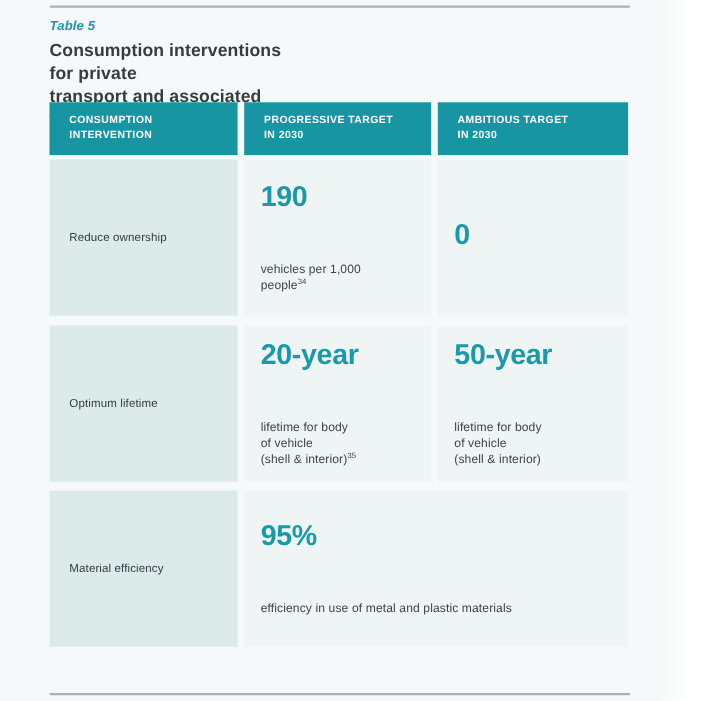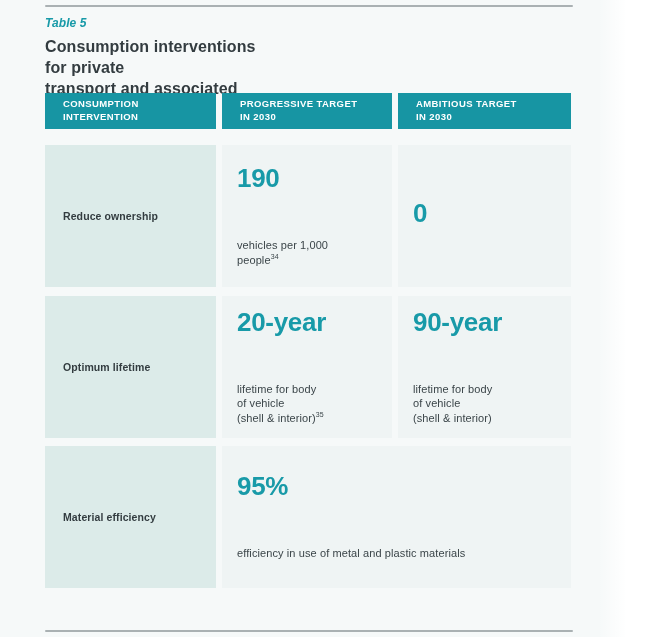--- a/index.html
+++ b/index.html
@@ -36,42 +36,42 @@
     font-size:12px;font-weight:bold;font-style:italic;
     color:var(--accent-text);letter-spacing:0.1px;
   }
   .table-caption{
     position:absolute;left:45px;top:36px;width:230px;
     font-size:16px;font-weight:bold;color:var(--dark-text);
     line-height:1.32;white-space:pre-line;letter-spacing:0.1px;
   }
   .cell{position:absolute;}
   .header-cell{
-    top:93px;height:36px;background:var(--header-bg);
+    top:93px;height:48px;background:var(--header-bg);
     display:flex;align-items:center;
     padding-left:18px;padding-right:8px;
   }
   .header-cell .h-label{
     color:#ffffff;font-weight:bold;font-size:9.5px;
     letter-spacing:0.4px;line-height:1.35;white-space:pre-line;
   }
   .col1{left:45px;width:171px;}
   .col2{left:222px;width:170px;}
   .col3{left:398px;width:173px;}
   .col23{left:222px;width:349px;}
   .row1{top:145px;height:142px;}
   .row2{top:296px;height:142px;}
   .row3{top:446px;height:142px;}
   .label-cell{
     background:var(--label-cell-bg);
     display:flex;align-items:center;
     padding-left:18px;padding-right:10px;
   }
   .label-cell .r-label{
-    font-size:10.5px;font-weight:bold;color:var(--dark-text);
+    font-size:10.5px;font-weight:normal;color:var(--dark-text);
     letter-spacing:0.1px;
   }
   .value-cell{
     background:var(--value-cell-bg);
     display:flex;flex-direction:column;justify-content:center;
     padding-left:15px;padding-right:10px;gap:42px;
   }
   .big-value{
     font-size:26px;font-weight:bold;color:var(--accent-text);
     letter-spacing:-0.3px;line-height:1.05;margin-bottom:4px;
@@ -122,21 +122,21 @@
 <div class="cell label-cell col1 row2">
   <span class="r-label">Optimum lifetime</span>
 </div>
 <div class="cell value-cell col2 row2">
   <div class="big-value">20-year</div>
   <div class="desc"><span class="desc-text">lifetime for body
 of vehicle
 (shell &amp; interior)</span><sup>35</sup></div>
 </div>
 <div class="cell value-cell col3 row2">
-  <div class="big-value">90-year</div>
+  <div class="big-value">50-year</div>
   <div class="desc"><span class="desc-text">lifetime for body
 of vehicle
 (shell &amp; interior)</span><sup></sup></div>
 </div>
 
 <div class="cell label-cell col1 row3">
   <span class="r-label">Material efficiency</span>
 </div>
 <div class="cell value-cell col23 row3">
   <div class="big-value">95%</div>

